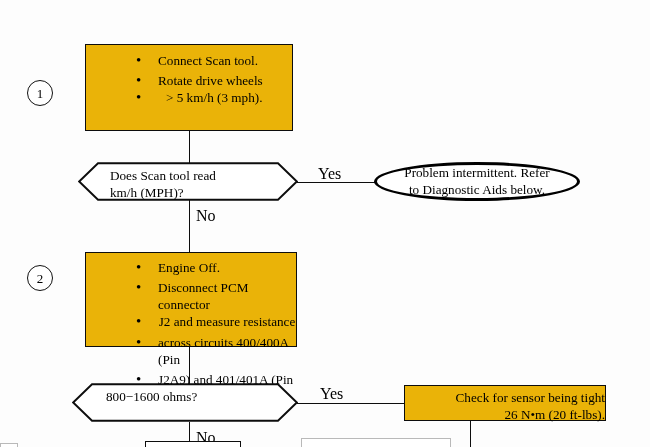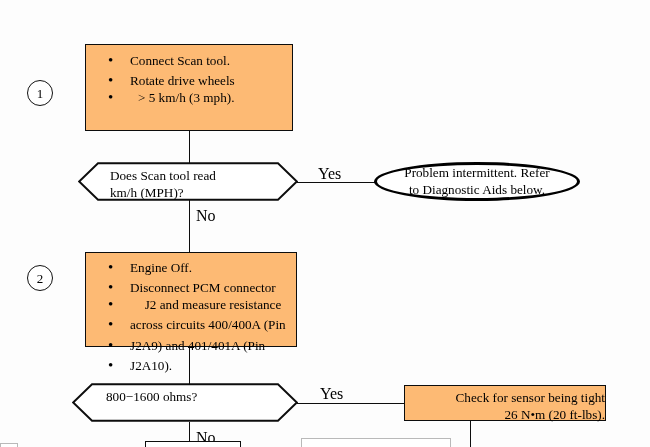--- a/index.html
+++ b/index.html
@@ -26,22 +26,23 @@
     display: flex;
     align-items: center;
     justify-content: center;
     font-size: 13px;
     line-height: 1;
     background: #fff;
   }
 
   .proc-box {
     border: 1.9px solid #0d0d0d;
-    background: #fdba74;
+    background: #eab308;
     box-sizing: border-box;
+    padding-left: 28px;
   }
 
   .bullets {
     list-style: none;
     margin: 0;
     padding: 0;
   }
   .bullets li {
     position: relative;
     padding-left: 44px;

